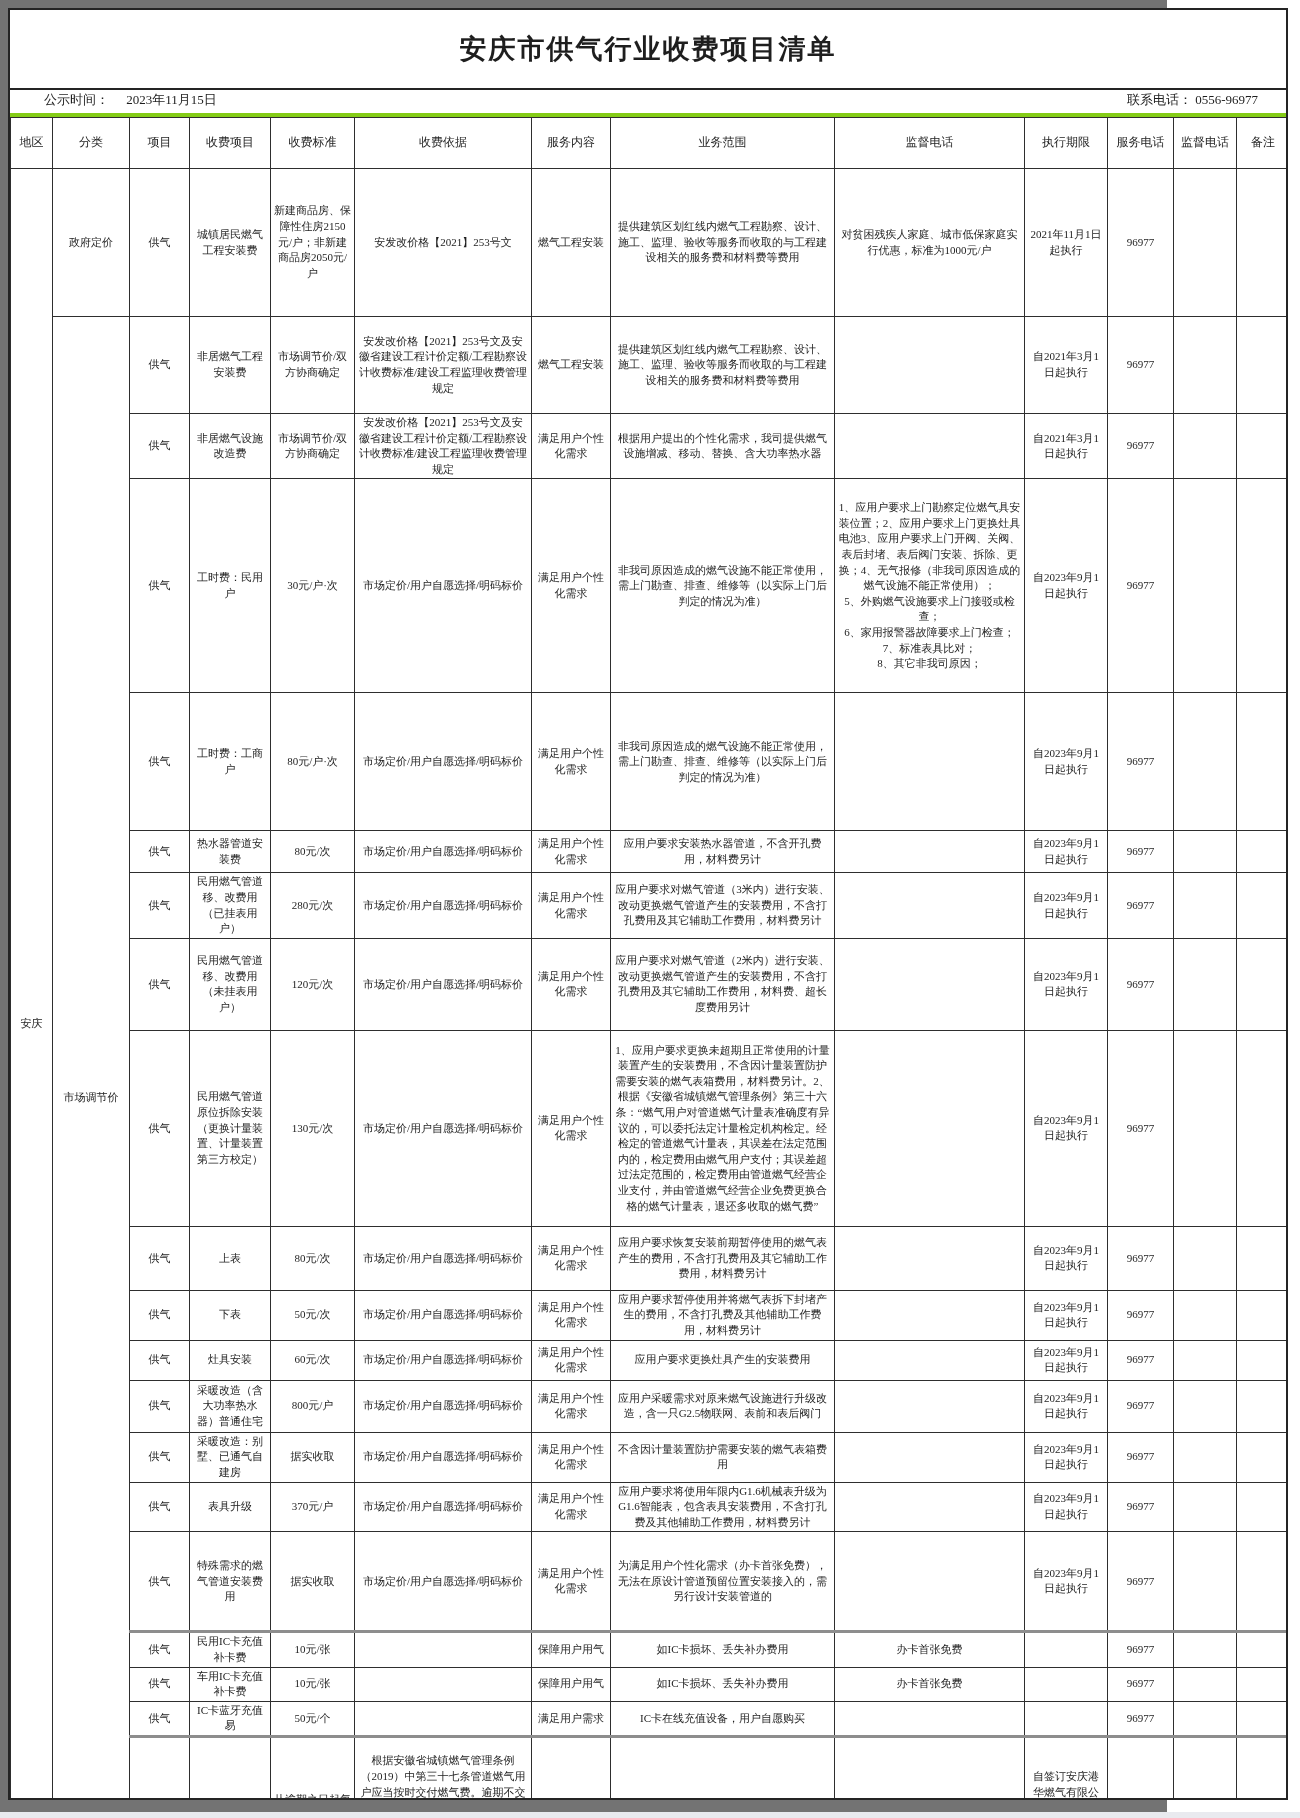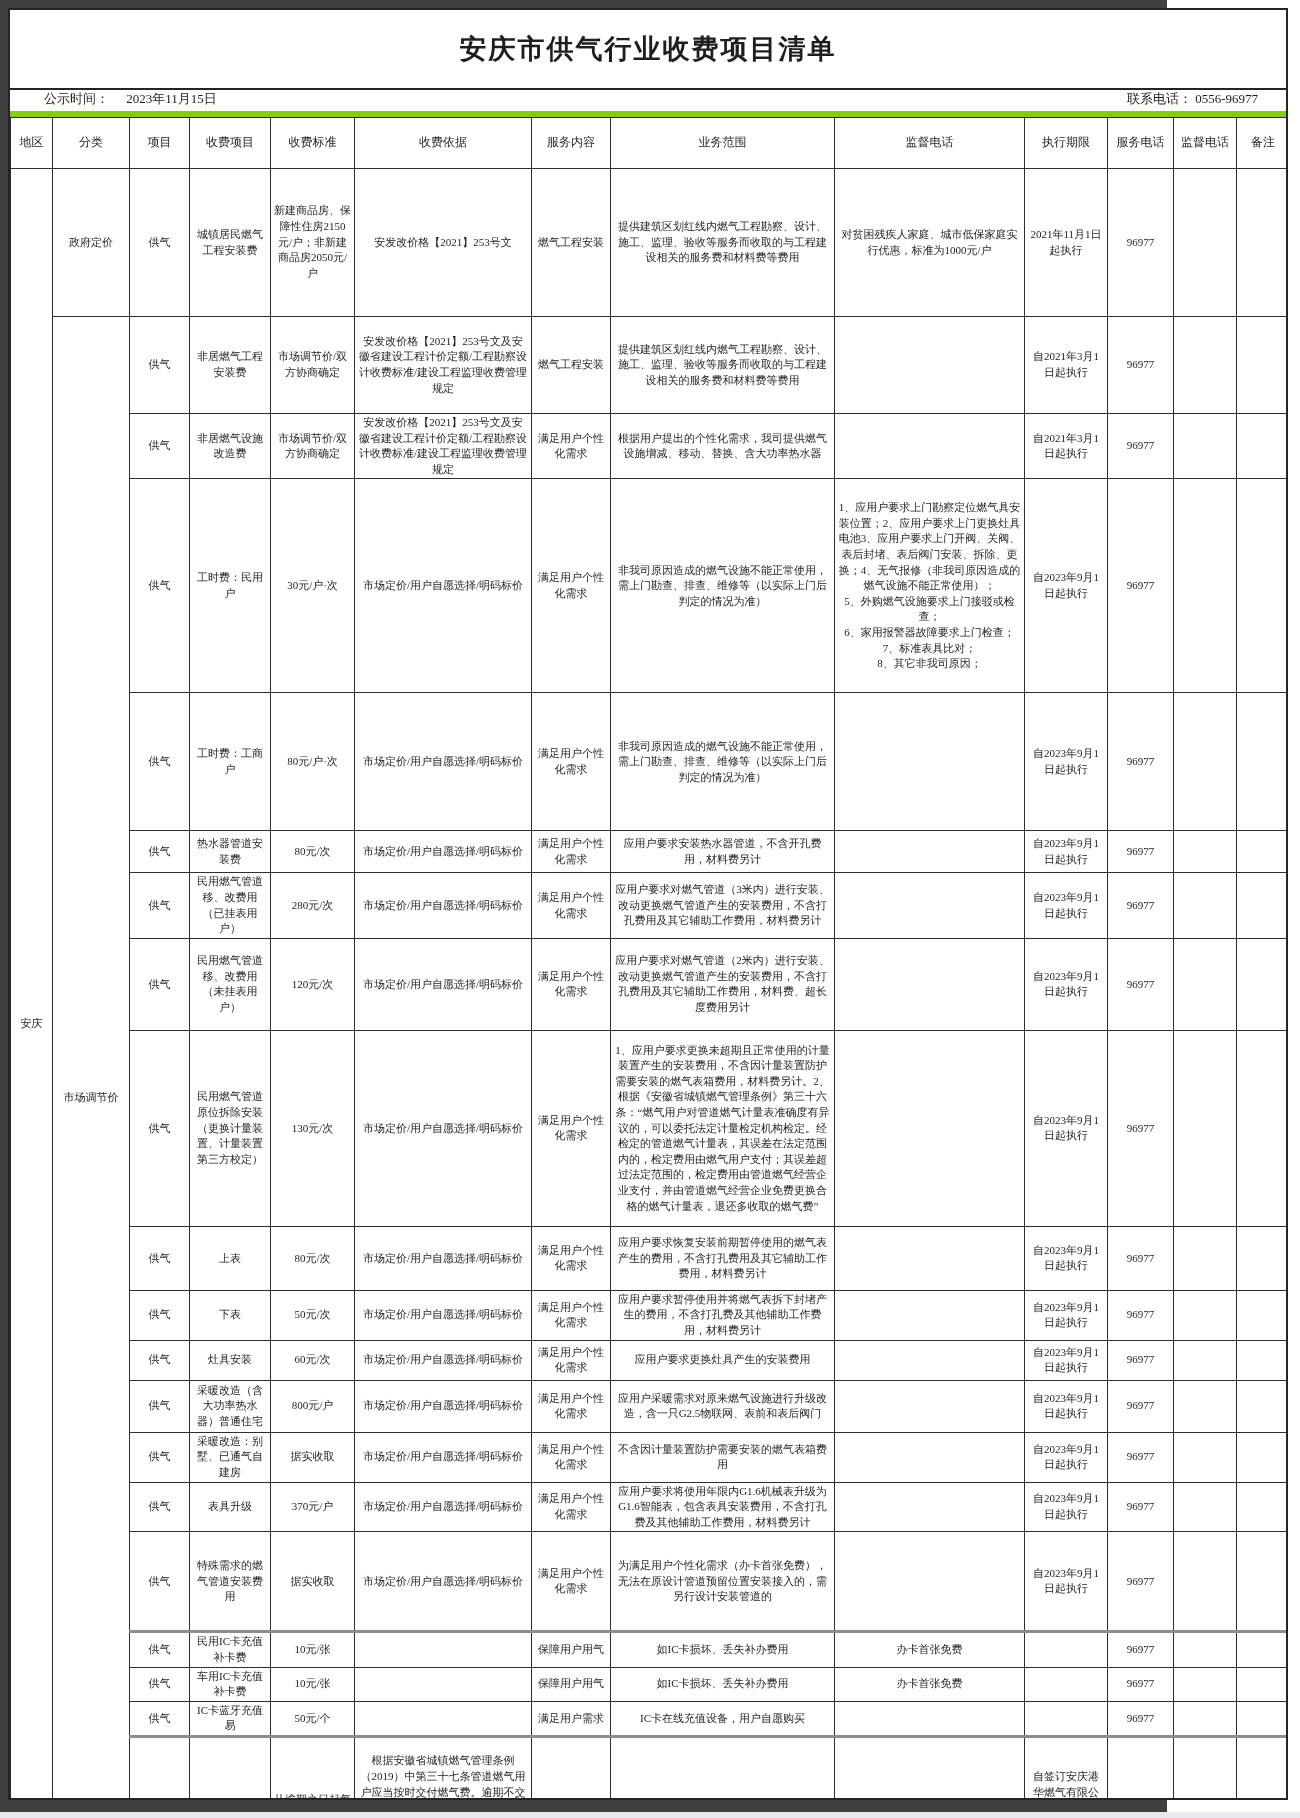--- a/index.html
+++ b/index.html
@@ -1,22 +1,22 @@
 <!DOCTYPE html>
 <html lang="zh"><head>
 <meta charset="utf-8">
 <style>
   html,body{margin:0;padding:0;background:#ffffff;}
-  .page{width:1167px;height:1818px;position:relative;background:#404040;
+  .page{width:1167px;height:1818px;position:relative;background:#737373;
         font-family:"Liberation Serif","DejaVu Serif",serif;color:#1e1e1e;}
   .frame{position:absolute;left:8px;top:8px;width:1280px;height:1792px;
          border:2px solid #242424;box-sizing:border-box;display:flex;flex-direction:column;background:#fff;}
   .title-block{height:78px;border-bottom:2px solid #242424;display:flex;align-items:center;justify-content:center;flex:none;}
   .title-block h1{margin:0;font-size:27px;font-weight:bold;letter-spacing:2px;}
-  .pub-row{height:27px;border-bottom:6px solid #84cc16;display:flex;align-items:center;
+  .pub-row{height:27px;border-bottom:4px solid #84cc16;display:flex;align-items:center;
            justify-content:space-between;font-size:13px;flex:none;padding:0 28px 4px 34px;box-sizing:border-box;}
   .pub-left .lbl{margin-right:14px;}
   .table-wrap{flex:1;overflow:hidden;}
   table{border-collapse:collapse;table-layout:fixed;width:100%;height:100%;}
   th,td{border:1px solid #2e2e2e;padding:1px 3px;text-align:center;vertical-align:middle;
         font-size:11px;line-height:1.42;white-space:pre-line;overflow:hidden;
         font-family:"Liberation Serif","DejaVu Serif",serif;}
   thead th{height:48px;font-size:12px;font-weight:normal;}
   tr.thick-top td{border-top:3px solid #8d8d8d;}
   td.rel{position:relative;}

